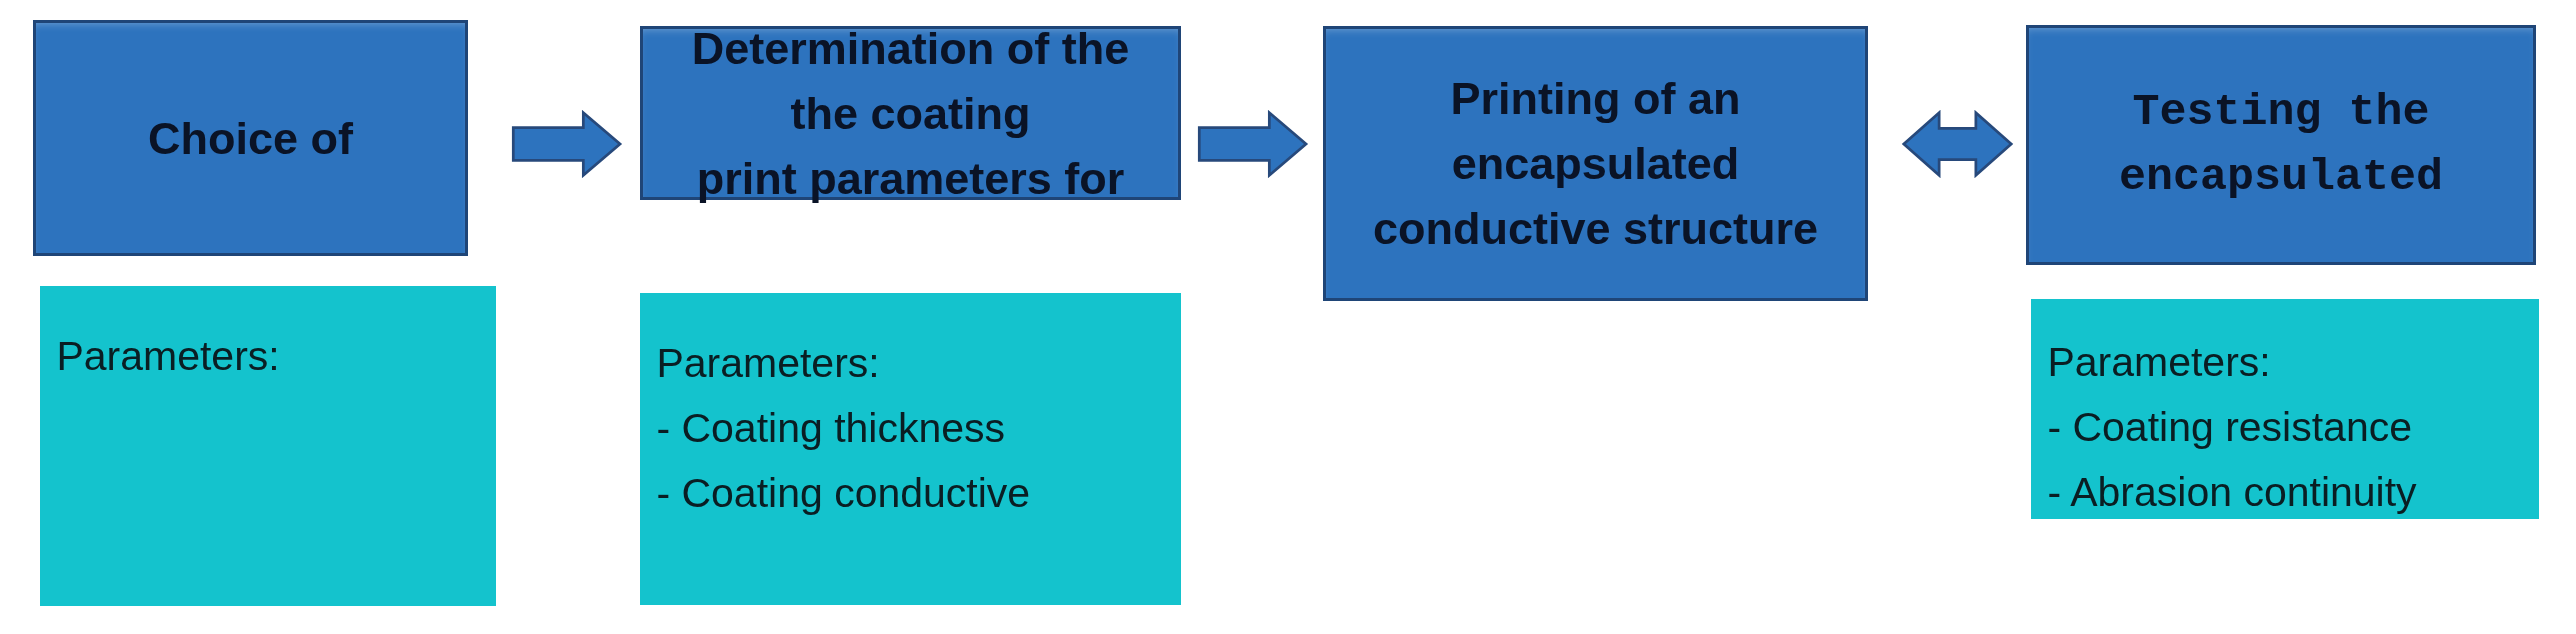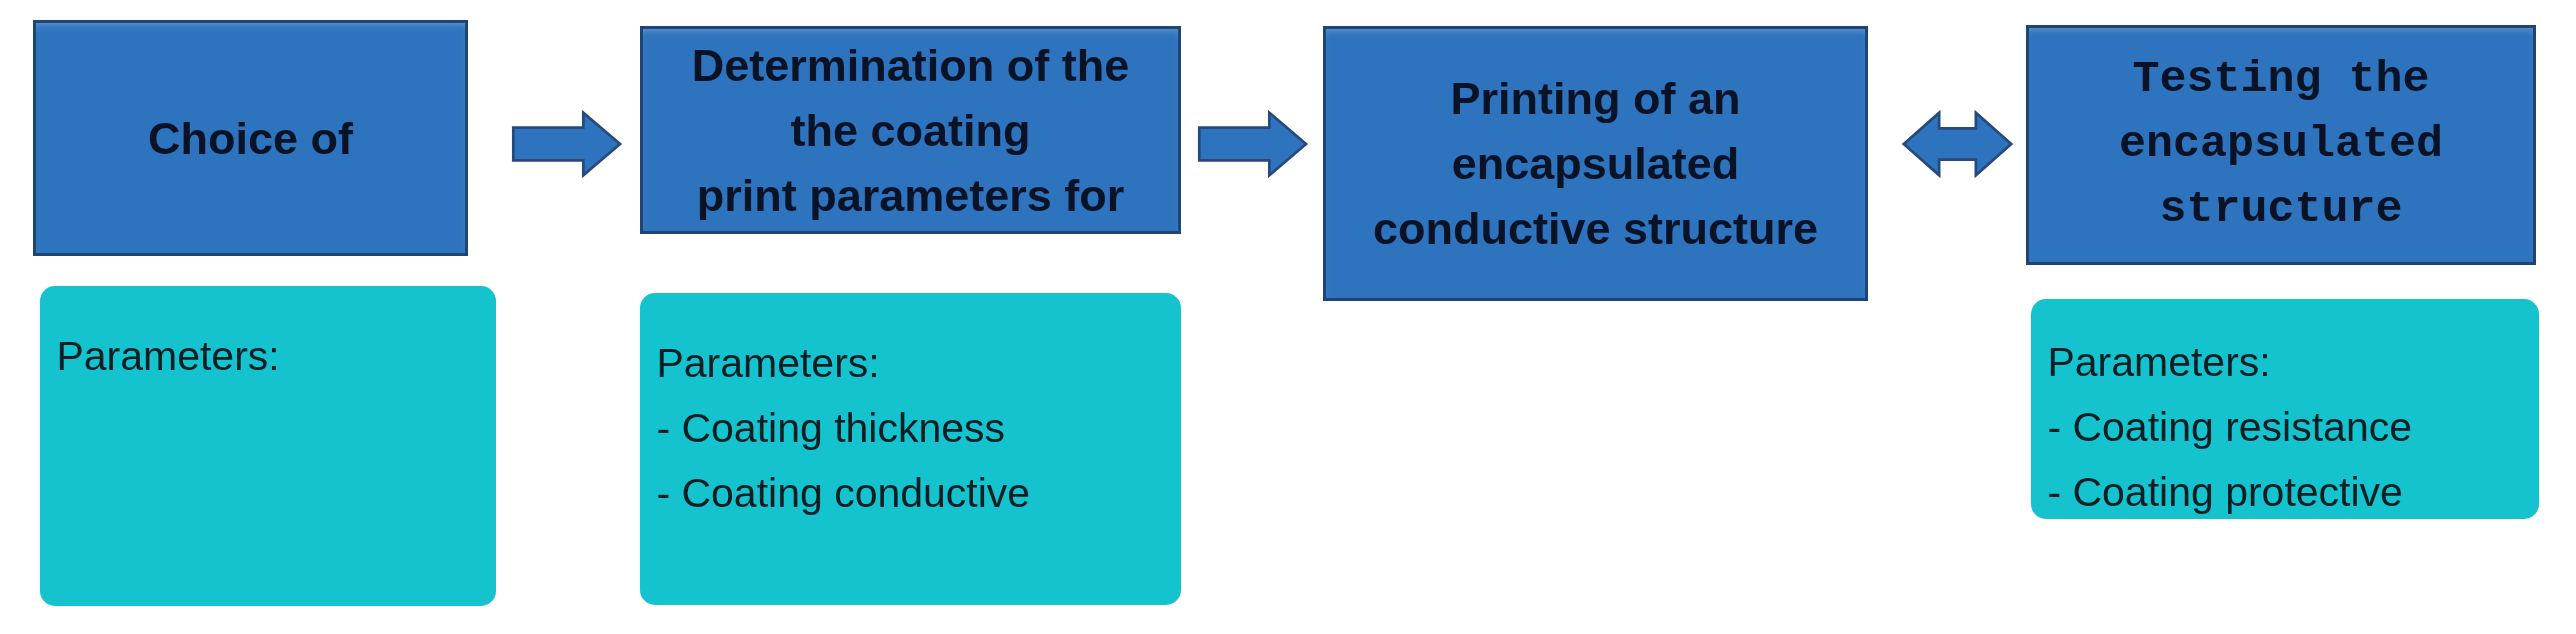--- a/index.html
+++ b/index.html
@@ -37,21 +37,20 @@
     line-height:65px;
     color:var(--box-text);
     white-space:nowrap;
     text-align:center;
   }
   .param-box{
     position:absolute;
     box-sizing:border-box;
     background:var(--param-fill);
     padding:38px 16.4px 0 16.4px;
-    border-radius:15px;
   }
   .param-line{
     font-size:41px;
     font-weight:400;
     line-height:65px;
     color:var(--param-text);
   }
   .flow-arrow{position:absolute;display:block;}
   .flow-arrow polygon{
     fill:var(--arrow-fill);
@@ -69,21 +68,21 @@
     <div class="title-line">Choice of</div>
   </div>
   <div class="param-box" style="left:40px;top:286px;width:456px;height:320px;">
     <div class="param-line">Parameters:</div>
   </div>
 
   <svg class="flow-arrow" style="left:511px;top:110px;" width="112" height="68" viewBox="0 0 164 100">
     <polygon points="3,26 106,26 106,4 160,50 106,96 106,74 3,74"></polygon>
   </svg>
 
-  <div class="step-box" style="left:640px;top:26px;width:541px;height:208px;">
+  <div class="step-box" style="left:640px;top:26px;width:541px;height:174px;">
     <div class="title-line">Determination of the</div>
     <div class="title-line">the coating</div>
     <div class="title-line">print parameters for</div>
   </div>
   <div class="param-box" style="left:640px;top:293px;width:541px;height:312px;">
     <div class="param-line">Parameters:</div>
     <div class="param-line">- Coating thickness</div>
     <div class="param-line">- Coating conductive</div>
   </div>
 
@@ -97,22 +96,21 @@
     <div class="title-line">conductive structure</div>
   </div>
 
   <svg class="flow-arrow" style="left:1901px;top:110px;" width="113" height="68" viewBox="0 0 166 100">
     <polygon points="4,50 56,4 56,27 110,27 110,4 162,50 110,96 110,73 56,73 56,96"></polygon>
   </svg>
 
   <div class="step-box" style="left:2026px;top:24.5px;width:510px;height:240px;font-family:Liberation Mono, monospace;">
     <div class="title-line">Testing the</div>
     <div class="title-line">encapsulated</div>
-    <div class="title-line">structure</div>
   </div>
   <div class="param-box" style="left:2031px;top:299px;width:508px;height:220px;padding-top:31px;">
     <div class="param-line">Parameters:</div>
     <div class="param-line">- Coating resistance</div>
-    <div class="param-line">- Coating protective</div>
+    <div class="param-line">- Abrasion continuity</div>
   </div>
 
 </div>
 
 
 </body></html>

